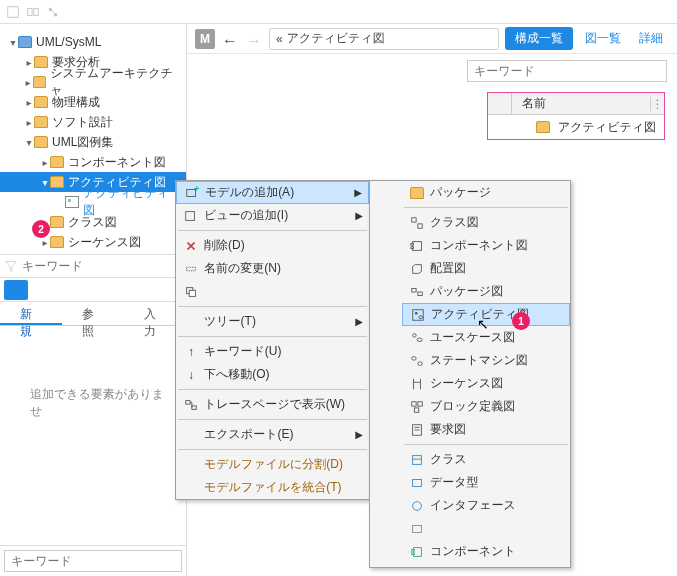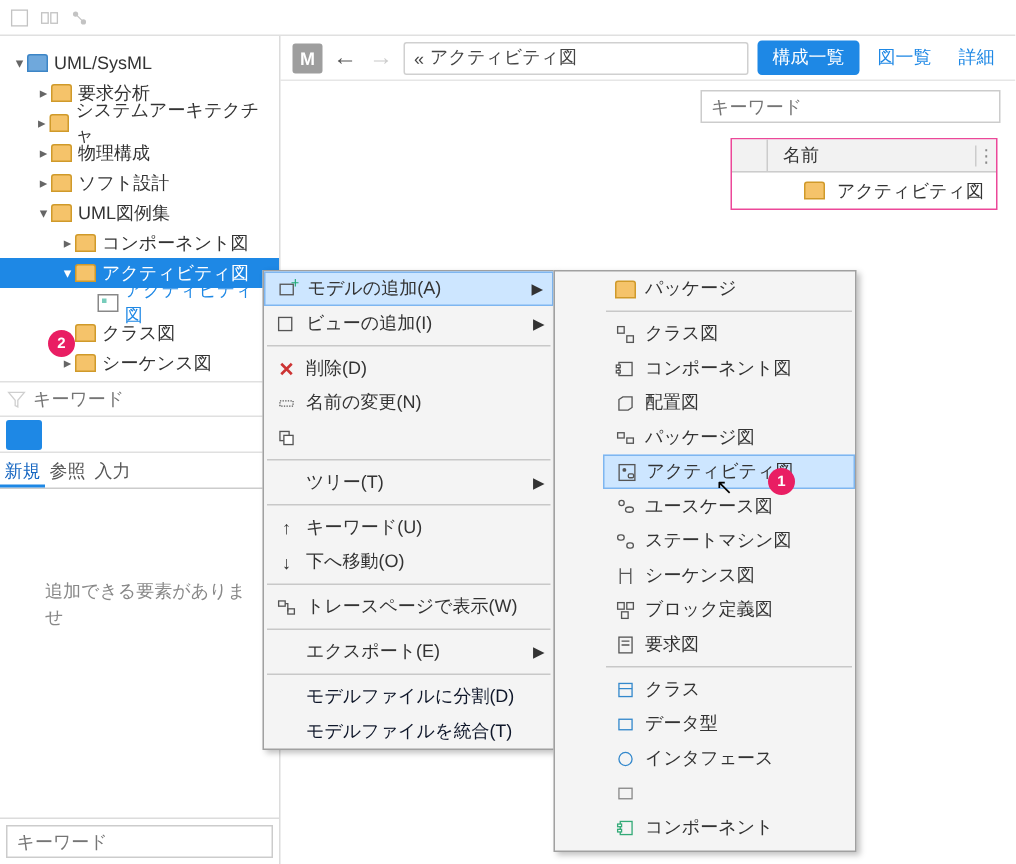--- a/index.html
+++ b/index.html
@@ -17,21 +17,21 @@
 .folder-icn.blue { background: #6fa8dc; border-color: #3d85c6; }
 .diagram-icn { width: 14px; height: 12px; background: #fff; border: 1px solid #888; margin-right: 4px; position: relative; }
 .diagram-icn::before { content:""; position:absolute; left:2px; top:2px; width:3px; height:3px; background:#7cb; }
 .badge { width: 18px; height: 18px; border-radius: 50%; background: #e91e63; color: #fff; display: flex; align-items: center; justify-content: center; font-size: 10px; font-weight: bold; position: absolute; }
 .filter-row { display: flex; align-items: center; border-top: 1px solid #e0e0e0; border-bottom: 1px solid #e0e0e0; height: 24px; padding: 0 4px; margin-top: 2px; }
 .filter-row input { flex: 1; border: none; outline: none; font-size: 12px; color: #888; }
 .filter-row .fi { width: 14px; opacity: .4; margin-right: 4px; }
 .left-tabs-area { display: flex; align-items: center; height: 24px; border-bottom: 1px solid #e0e0e0; }
 .left-tabs-area .tab-icn { width: 24px; height: 20px; background: #1e88e5; margin: 2px 4px; border-radius: 2px; }
 .tabs { display: flex; border-bottom: 1px solid #ccc; height: 24px; }
-.tabs .tab { padding: 4px 3px; color: #555; cursor: pointer; }
+.tabs .tab { padding: 4px 20px; color: #555; cursor: pointer; }
 .tabs .tab.active { color: #1565c0; border-bottom: 2px solid #1e88e5; }
 .empty-msg { color: #888; padding: 60px 10px 0 30px; font-size: 12px; flex: 1; }
 .bottom-search { border-top: 1px solid #dcdcdc; padding: 4px; }
 .bottom-search input { width: 100%; border: 1px solid #ccc; padding: 3px 6px; color: #888; }
 .right-pane { flex: 1; display: flex; flex-direction: column; }
 .header-bar { height: 30px; display: flex; align-items: center; padding: 4px 8px; gap: 6px; border-bottom: 1px solid #e6e6e6; }
 .m-badge { width: 20px; height: 20px; background: #9e9e9e; color: #fff; display: flex; align-items: center; justify-content: center; border-radius: 2px; font-weight: bold; }
 .nav-arrow { font-size: 16px; color: #555; width: 18px; text-align: center; cursor: pointer; }
 .nav-arrow.disabled { color: #ccc; }
 .crumb-box { flex: 1; border: 1px solid #d0d0d0; height: 22px; display: flex; align-items: center; padding: 0 6px; color: #444; border-radius: 2px; gap: 4px; }
@@ -47,21 +47,21 @@
 .tbl-head .c3 { width: 14px; text-align: center; color: #888; border-left: 1px solid #ccc; }
 .tbl-row { display: flex; height: 24px; align-items: center; }
 .tbl-row .c1 { width: 24px; }
 .tbl-row .c2 { flex: 1; padding-left: 24px; display: flex; align-items: center; gap: 4px; }
 
 .ctx-menu { position: absolute; background: #f4f4f4; border: 1px solid #a0a0a0; box-shadow: 2px 2px 4px rgba(0,0,0,.25); }
 .ctx-menu.main-ctx { left: 175px; top: 180px; width: 195px; }
 .ctx-menu.sub-ctx { left: 369px; top: 180px; width: 202px; padding-bottom: 4px; padding-left: 32px; }
 .ctx-item { display: flex; align-items: center; height: 23px; padding: 0 6px; position: relative; }
 .ctx-item.hl { background: #cde6ff; border: 1px solid #7eb6f0; height: 23px; }
-.ctx-item.disabled { color: #0f172a; justify-content: flex-end; }
+.ctx-item.disabled { color: #a16207; justify-content: flex-end; }
 .ctx-item.sep { height: 1px; background: #c8c8c8; margin: 3px 2px; padding: 0; }
 .ctx-item .ci { width: 18px; display: flex; justify-content: center; margin-right: 4px; }
 .ctx-item .lbl { flex: 1; white-space: nowrap; }
 .ctx-item .arr { font-size: 10px; color: #333; }
 .svg-icn { width: 14px; height: 14px; }
 .cursor { position: absolute; left: 477px; top: 316px; font-size: 14px; color: #000; z-index: 50; pointer-events: none; }
 </style>
 </head>
 <body>
 

